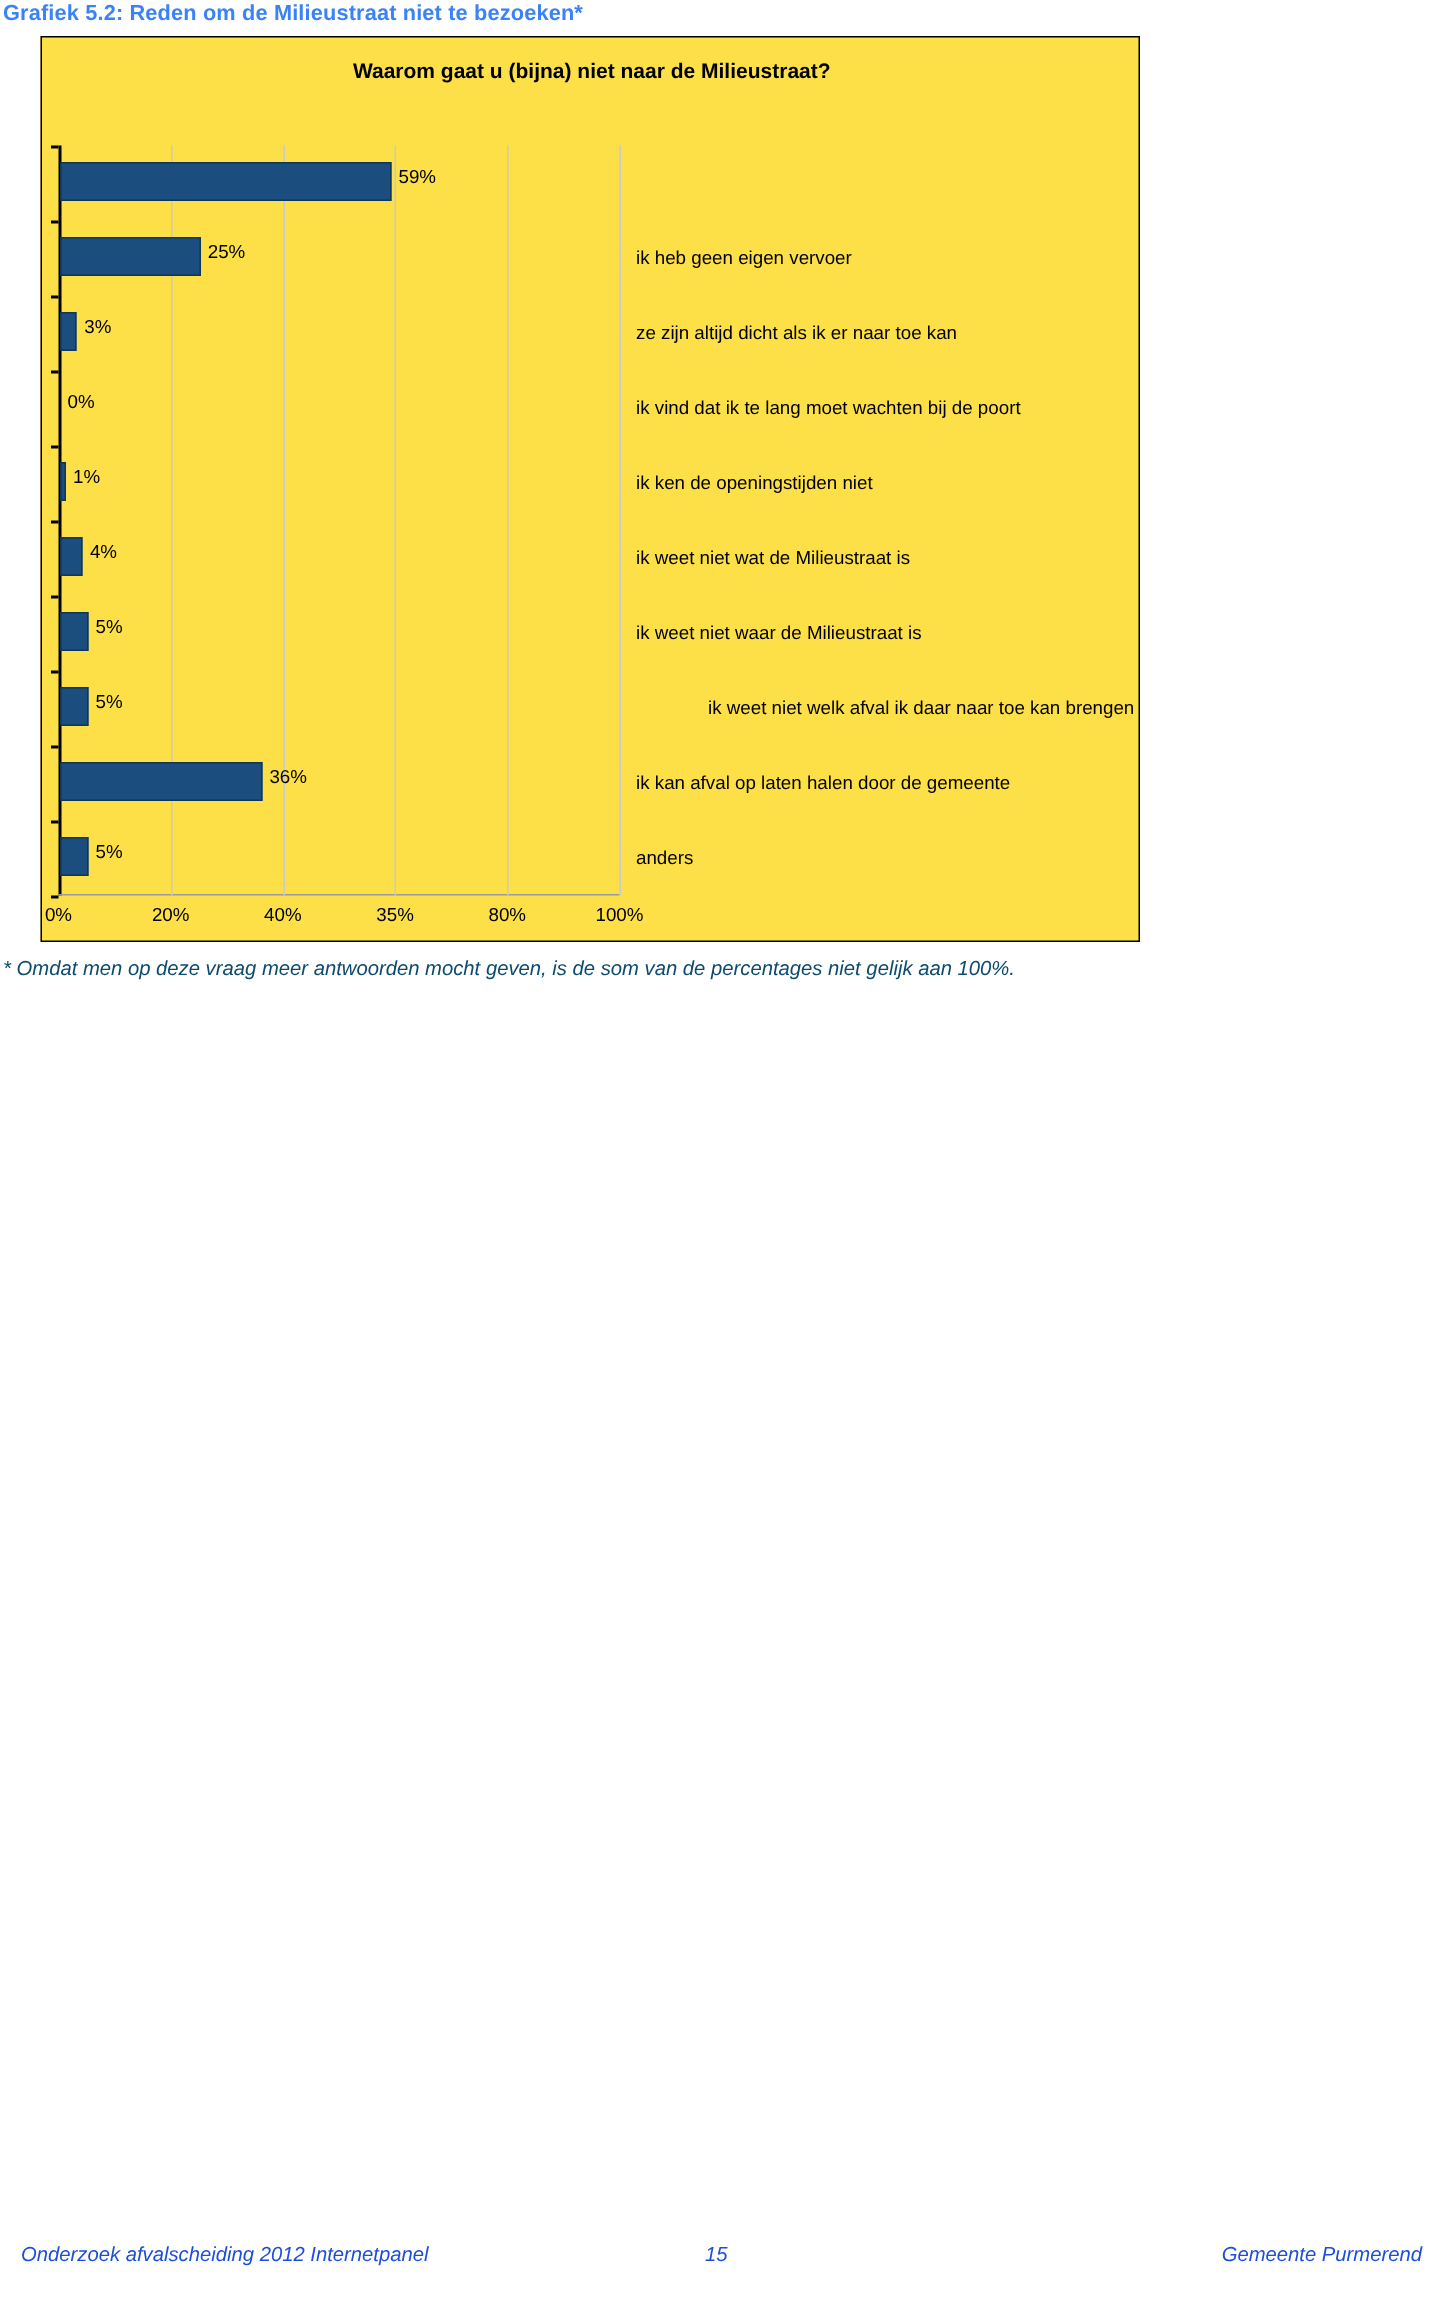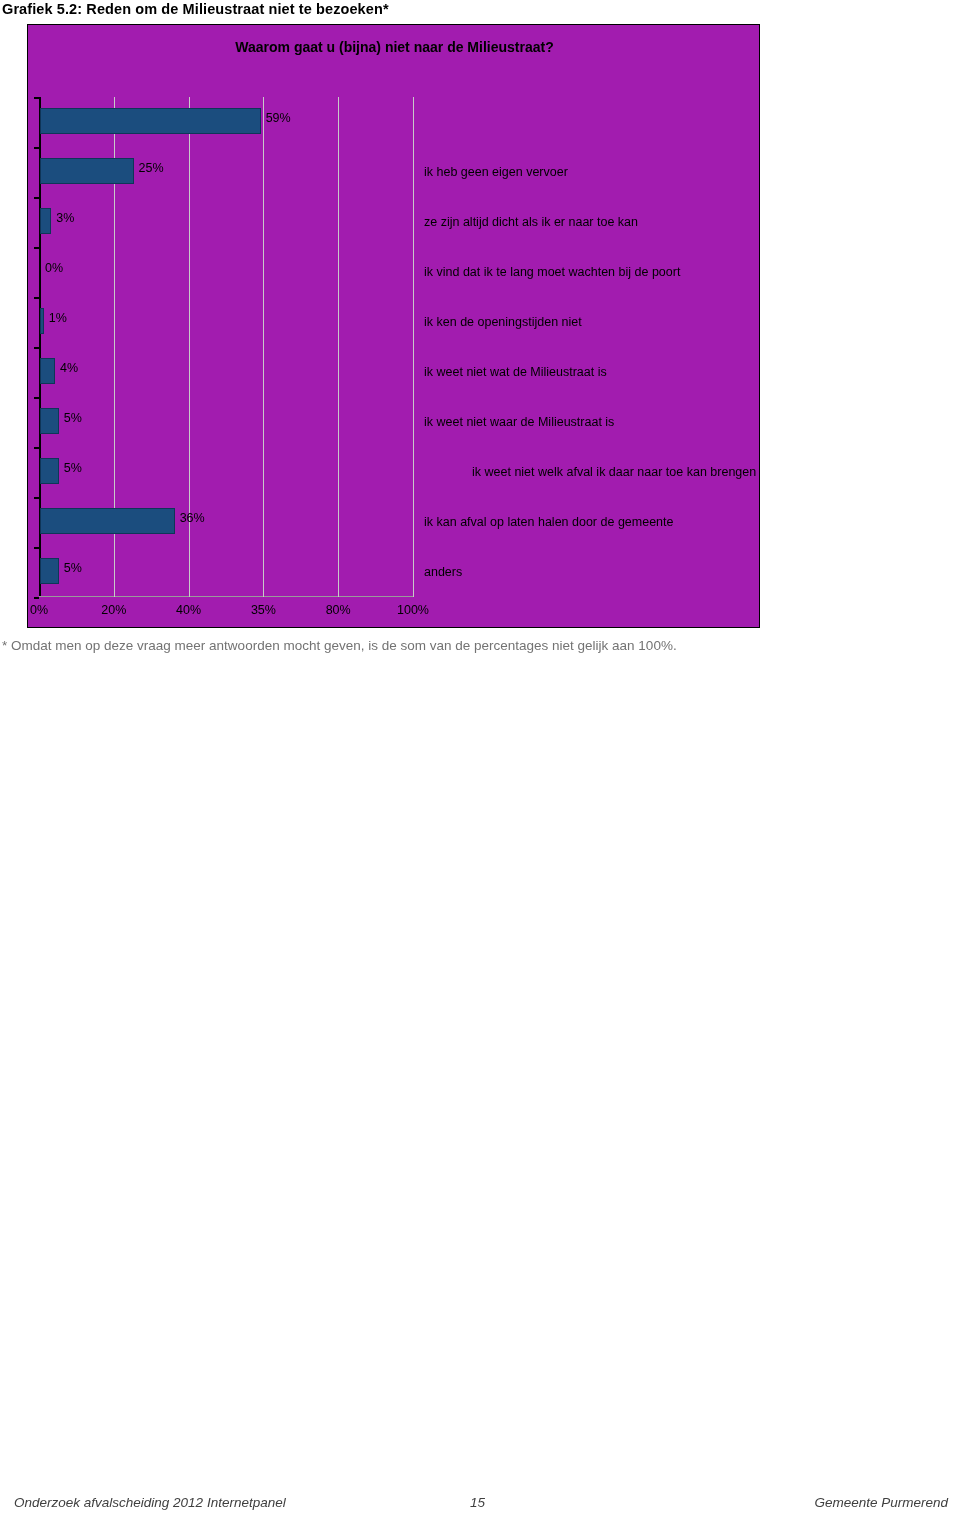--- a/index.html
+++ b/index.html
@@ -16,35 +16,35 @@
     overflow: hidden;
   }
 
   
   #page-heading {
     position: absolute;
     left: 2px;
     top: 1px;
     font-size: 14.5px;
     font-weight: bold;
-    color: #000000;
+    color: #3b82f6;
     letter-spacing: 0.1px;
     white-space: nowrap;
   }
 
   
   #chart-frame {
     position: absolute;
     left: 27px;
     top: 24px;
     width: 733px;
     height: 604px;
     border: 1.5px solid #000000;
     box-sizing: border-box;
-    background: #a21caf;
+    background: #fde047;
   }
 
   #chart-title {
     position: absolute;
     left: 0;
     top: 14px;
     width: 733px;
     text-align: center;
     font-size: 14px;
     font-weight: bold;
@@ -145,34 +145,35 @@
   .cat-label.centered {
     text-align: center;
   }
 
   
   #footnote {
     position: absolute;
     left: 2px;
     top: 638px;
     font-size: 13.5px;
-    color: #737373;
-    white-space: nowrap;
+    color: #0c4a6e;
+    white-space: nowrap;
+    font-style: italic;
   }
 
   
   #page-footer {
     position: absolute;
     left: 0;
     top: 1495px;
     width: 960px;
     height: 24px;
     font-size: 13.5px;
     font-style: italic;
-    color: #404040;
+    color: #1d4ed8;
   }
   #footer-left  { position: absolute; left: 14px;  top: 0; white-space: nowrap; }
   #footer-page  { position: absolute; left: 470px; top: 0; white-space: nowrap; }
   #footer-right { position: absolute; right: 12px; top: 0; white-space: nowrap; }
 </style>
 </head>
 <body>
 
 <div id="page-heading">Grafiek 5.2: Reden om de Milieustraat niet te bezoeken*</div>
 

